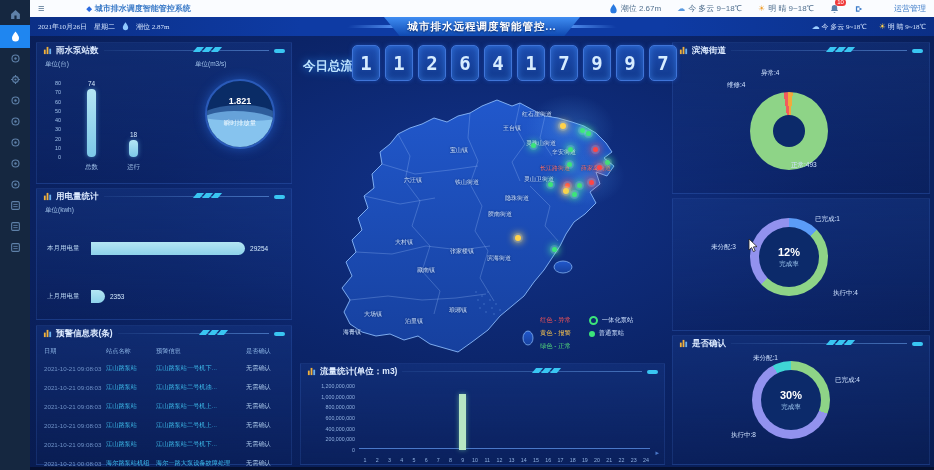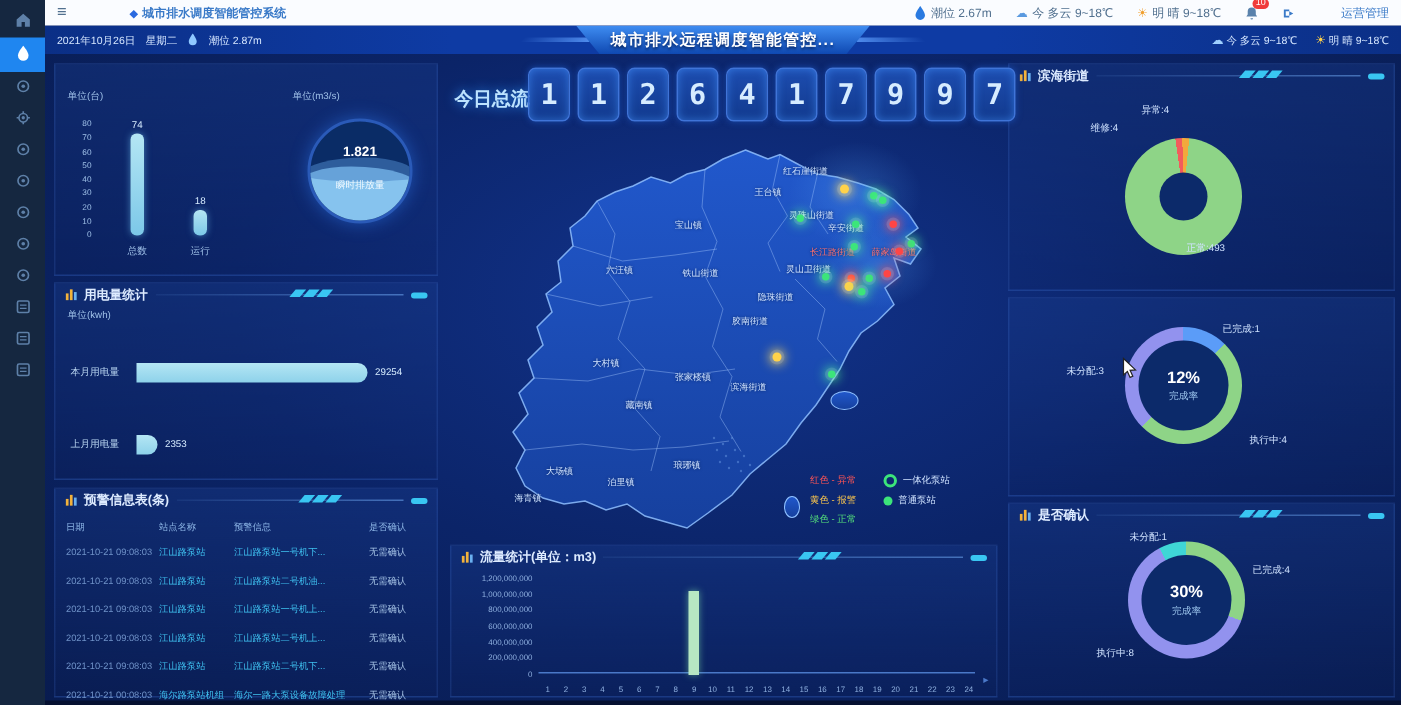--- a/index.html
+++ b/index.html
@@ -20,21 +20,21 @@
   .apptitle .dmd{color:#2a6ae0;font-size:7px;}
   .tb-right{margin-left:auto;display:flex;align-items:center;gap:16px;}
   .tb-item{display:flex;align-items:center;gap:3px;white-space:nowrap;}
   .tb-item svg{width:9px;height:10px;}
   .bell{position:relative;cursor:pointer;}
   .bell .badge{position:absolute;top:-5px;left:5px;background:#f03b3b;color:#fff;font-size:6px;
                border-radius:6px;padding:0 2px;line-height:7px;min-width:7px;text-align:center;}
   .ops{color:#3a7ac8;cursor:pointer;gap:30px;}
   
   .bluebar{position:absolute;left:30px;top:17px;width:904px;height:19px;z-index:25;
-           background:linear-gradient(90deg,#0b2f86,#0e3ba4 30%,#0e3ba4 70%,#0b2f86);}
+           background:linear-gradient(90deg,#0b2f86,#0e3ba4 30%,#0e3ba4 70%,#0b2f86);font-family:Liberation Serif, serif;}
   .bb-left{position:absolute;left:8px;top:0;height:19px;display:flex;align-items:center;gap:7px;
            font-size:7px;color:#d5e6ff;}
   .bb-left svg{width:7px;height:9px;}
   .bb-right{position:absolute;right:8px;top:0;height:19px;display:flex;align-items:center;gap:12px;
             font-size:7px;color:#d5e6ff;}
   .glyph{color:#9fd0ff;font-size:8px;}
   .banner{position:absolute;left:50%;transform:translateX(-50%);top:0;width:196px;height:19px;
           background:linear-gradient(180deg,#3f8df2,#0f49b2);clip-path:polygon(0 0,100% 0,92% 100%,8% 100%);
           display:flex;align-items:center;justify-content:center;color:#fff;font-size:10.5px;font-weight:bold;
           letter-spacing:1px;text-shadow:0 1px 2px #05235f;}
@@ -240,20 +240,36 @@
     <span class="streak" style="left:318px;width:46px;"></span>
     <span class="streak" style="right:318px;width:46px;transform:skewX(45deg);background:linear-gradient(270deg,transparent,#5fa0ff);"></span>
     <span class="banner">城市排水远程调度智能管控...</span>
     <span class="bb-right">
       <span><span class="glyph">☁</span> <span>今 多云 9~18℃</span></span>
       <span><span class="glyph" style="color:#ffd24a">☀</span> <span>明 晴 9~18℃</span></span>
     </span>
   </div>
 
   <div class="panel" id="p-pump" style="left:36px;top:42px;width:256px;height:142px;">
+    <div class="p-head">
+      <svg class="p-ico" viewBox="0 0 10 10">
+          <rect x="1" y="4" width="2" height="5" fill="#f2b23c"></rect>
+          <rect x="4" y="1" width="2" height="8" fill="#f2b23c"></rect>
+          <rect x="7" y="3" width="2" height="6" fill="#6ab0f0"></rect>
+        </svg>
+      <span class="p-title">雨水泵站数</span>
+      <span class="p-line">
+          <span class="slashes">
+            <span class="slash"></span>
+            <span class="slash"></span>
+            <span class="slash"></span>
+          </span>
+        </span>
+      <span class="p-pill"></span>
+    </div>
     <span class="unit" style="left:8px;top:17px;">单位(台)</span>
     <span class="unit" style="left:158px;top:17px;">单位(m3/s)</span>
     <div class="vchart">
         <div class="vtick" style="left: 0px; top: 83px;">0</div>
         <div class="vtick" style="left: 0px; top: 73.75px;">10</div>
         <div class="vtick" style="left: 0px; top: 64.5px;">20</div>
         <div class="vtick" style="left: 0px; top: 55.25px;">30</div>
         <div class="vtick" style="left: 0px; top: 46px;">40</div>
         <div class="vtick" style="left: 0px; top: 36.75px;">50</div>
         <div class="vtick" style="left: 0px; top: 27.5px;">60</div>

